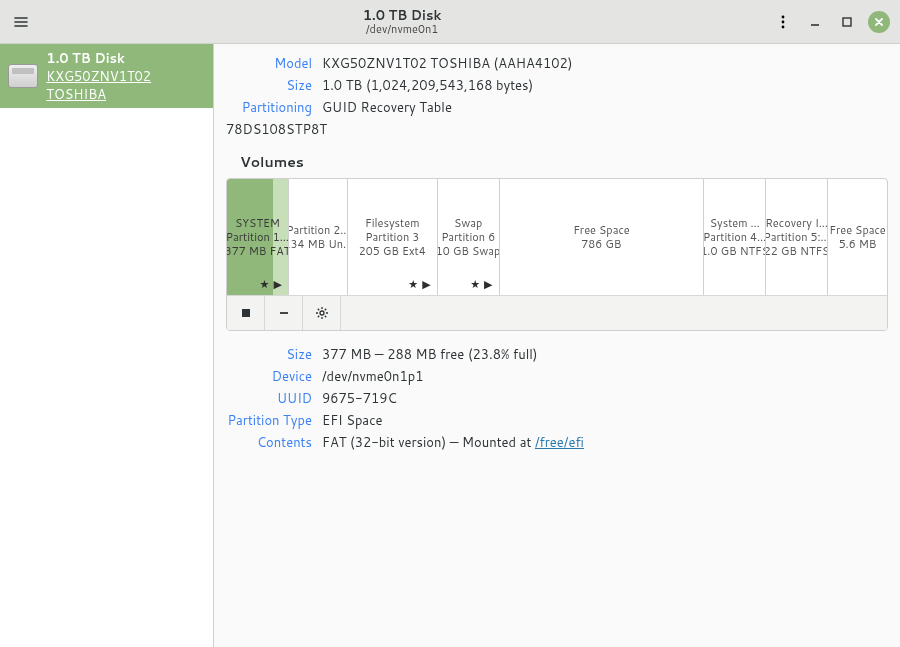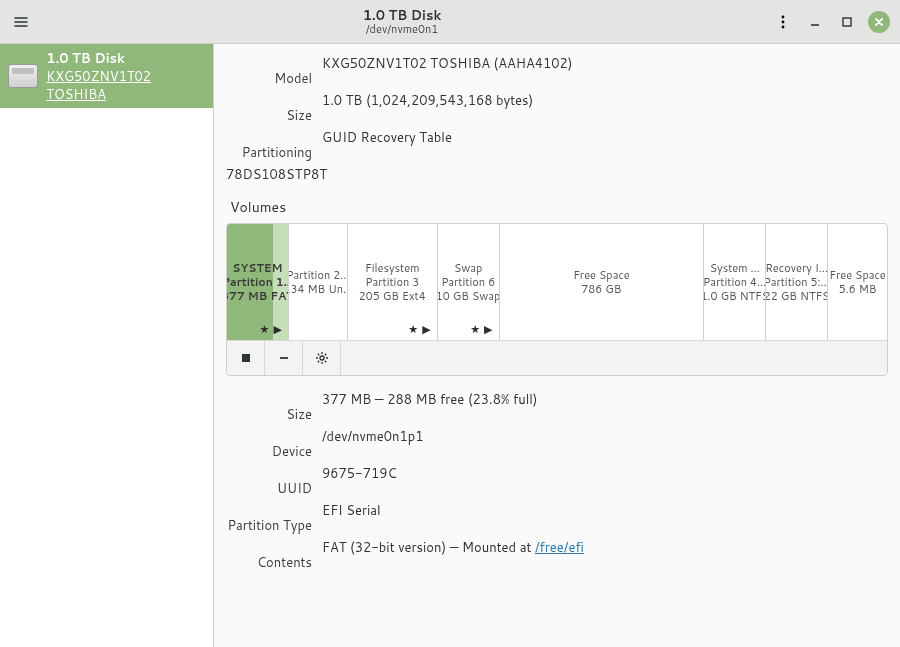--- a/index.html
+++ b/index.html
@@ -70,24 +70,24 @@
   .disk-title { font-weight: 700; font-size: 13px; }
   .disk-sub { font-size: 13px; text-decoration: underline; }
 
   .content {
     flex: 1;
     background: #fafafa;
     padding: 6px 12px 0 12px;
     overflow: auto;
   }
   .kv { display: flex; margin: 4px 0; }
-  .kv .k { width: 96px; text-align: right; color: #404040; font-size: 13px; padding-right: 10px; margin-top: 15px; }
+  .kv .k { width: 96px; text-align: right; color: #3b82f6; font-size: 13px; padding-right: 10px; }
   .kv .v { font-size: 13px; }
 
-  .vol-header { font-weight: 400; margin: 14px 0 6px 4px; font-size: 14px; }
+  .vol-header { font-weight: 700; margin: 14px 0 6px 14px; font-size: 14px; }
 
   .vol-wrap {
     border: 1px solid #cfcfcf;
     border-radius: 4px;
     background: #fff;
     overflow: hidden;
   }
   .vol-strip {
     display: flex;
     height: 116px;
@@ -101,21 +101,20 @@
     text-align: center;
     font-size: 11px;
     line-height: 1.3;
     color: #555;
     position: relative;
     overflow: hidden;
   }
   .part:last-child { border-right: none; }
   .part.selected {
     color: #3a3a3a;
-    font-weight: bold;
   }
   .part.selected::before{
     content:""; position:absolute; inset:0;
     background:#8fb87a;
   }
   .part.selected::after{
     content:""; position:absolute; right:0; top:0; bottom:0; width:25%;
     background:#c7dfb8;
   }
   .part .lbls{ position:relative; z-index:2; }
@@ -311,21 +310,21 @@
       <div class="kv">
           <div class="k">Device</div>
         <div class="v">/dev/nvme0n1p1</div>
         </div>
       <div class="kv">
           <div class="k">UUID</div>
         <div class="v">9675-719C</div>
         </div>
       <div class="kv">
           <div class="k">Partition Type</div>
-        <div class="v">EFI Serial</div>
+        <div class="v">EFI Space</div>
         </div>
       <div class="kv">
           <div class="k">Contents</div>
         <div class="v">
           <span>FAT (32-bit version) — Mounted at </span><a href="#" class="mount">/free/efi</a>
         </div>
         </div>
     </div>
 
   </div>

